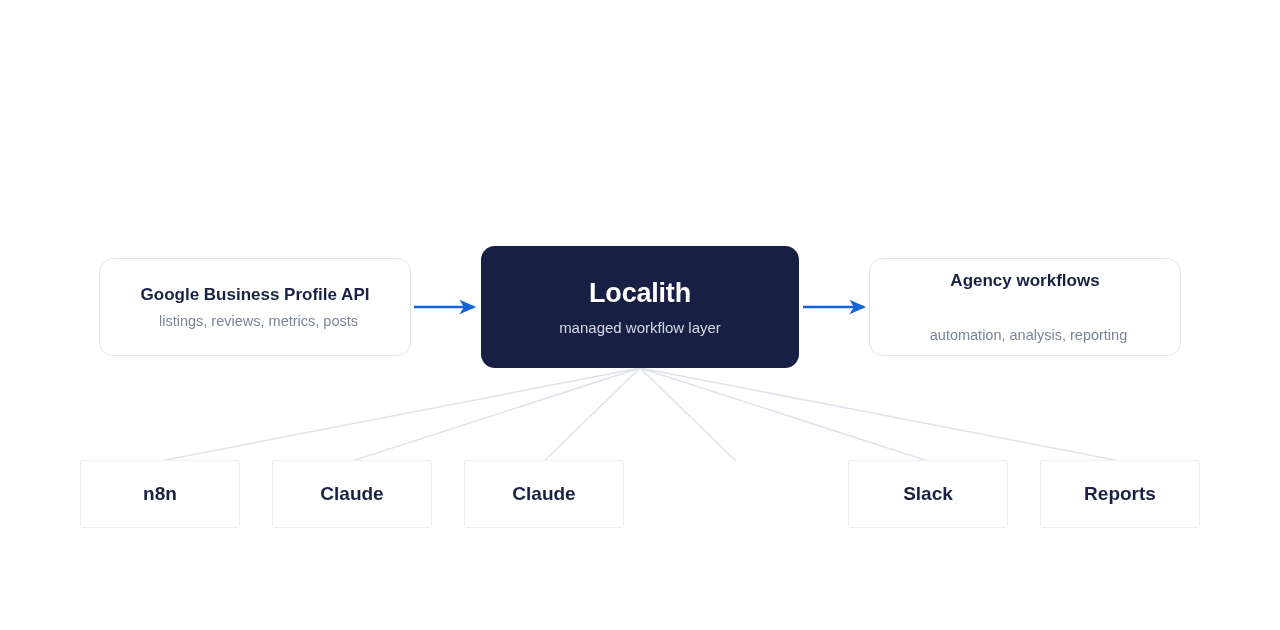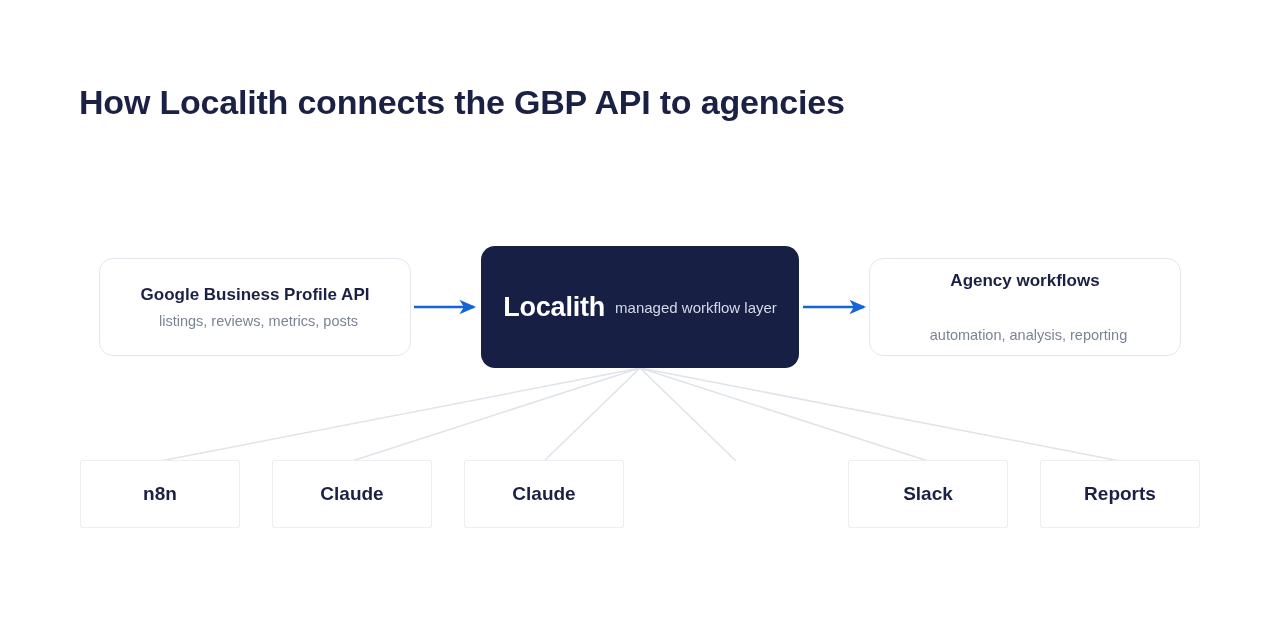--- a/index.html
+++ b/index.html
@@ -59,21 +59,21 @@
   #card-output { left:869px; top:258px;  width:312px; height:98px;gap:36px; }
 
   
   .hub {
     position:absolute;
     left:481px; top:246px;
     width:318px; height:122px;
     background:#171f45;
     border-radius:14px;
     display:flex;
-    flex-direction:row;
+    flex-direction:column;
     align-items:center;
     justify-content:center;
     gap:10px;
   }
   .hub .hub-title {
     font-size:27px;
     font-weight:700;
     color:#ffffff;
     letter-spacing:-0.2px;
     white-space:nowrap;
@@ -102,21 +102,20 @@
     font-weight:700;
     color:#1b2144;
     white-space:nowrap;
   }
 </style>
 </head>
 <body>
 
 <div class="canvas">
 
-  <div class="page-title">How Localith connects the GBP API to agencies</div>
 
   <svg class="wires" viewBox="0 0 1280 630" width="1280" height="630">
     <defs>
       <marker id="arrowhead" markerWidth="7" markerHeight="7" refX="5.6" refY="3.1" orient="auto" markerUnits="strokeWidth">
         <path d="M0,0.3 L6.4,3.1 L0,5.9 L1.7,3.1 Z" fill="#1565d8"></path>
       </marker>
     </defs>
 
     <g stroke="#dfe3ea" stroke-width="1.5" fill="none">
       <line x1="640" y1="368" x2="160" y2="461"></line>

